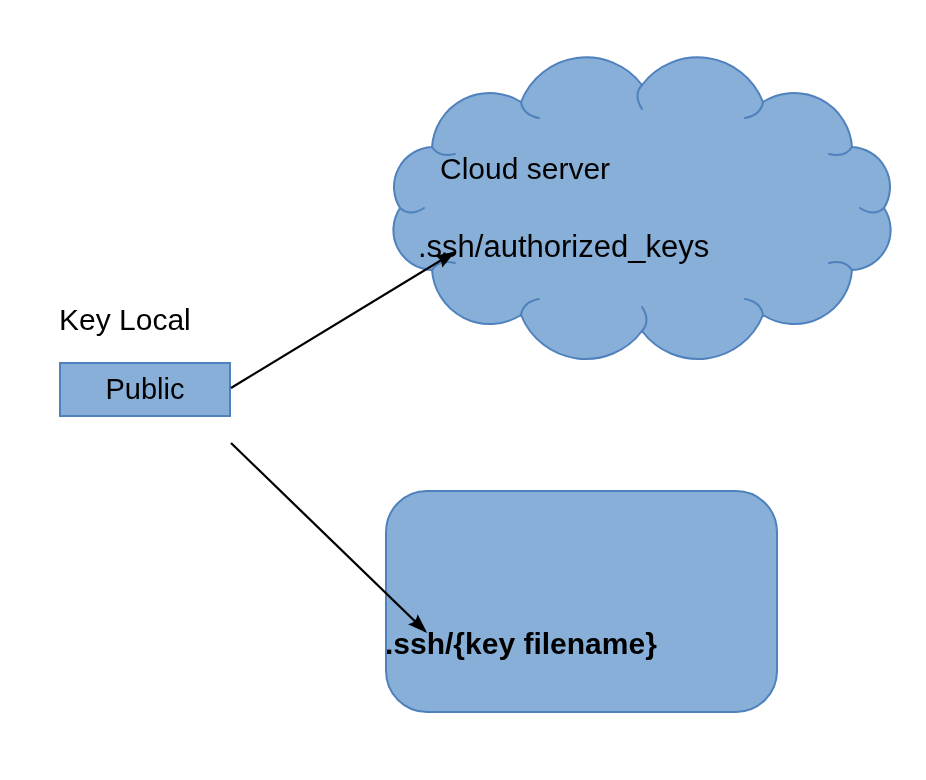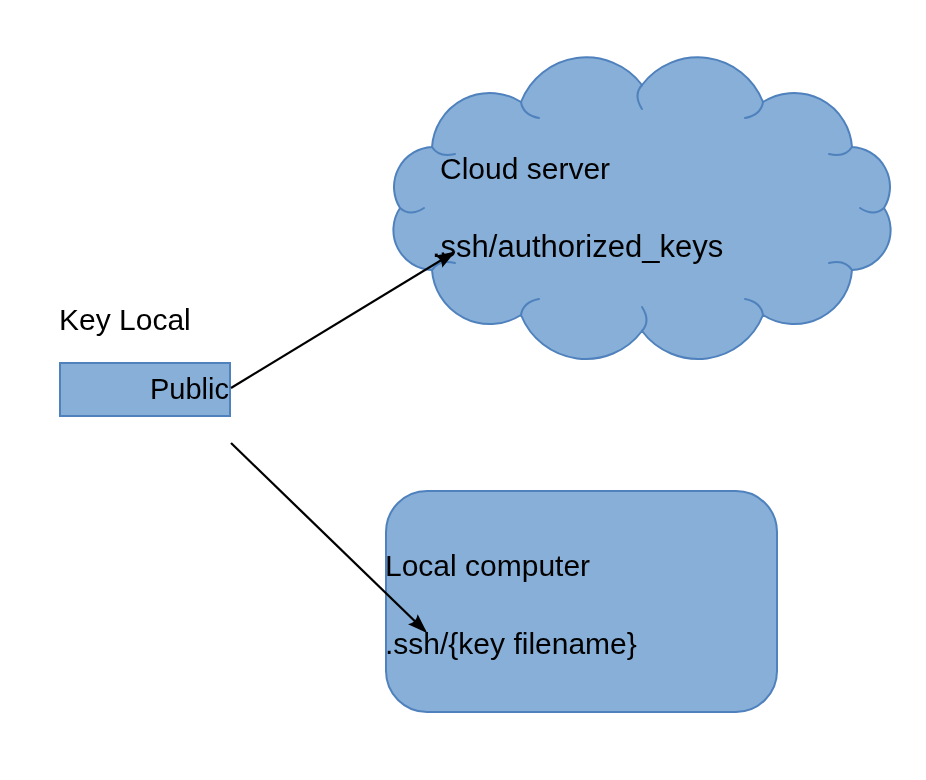--- a/index.html
+++ b/index.html
@@ -51,37 +51,37 @@
     width: 168px;
     height: 51px;
     background: var(--shape-fill, #87AFD8);
     border: 2px solid var(--shape-border, #4F81BD);
     display: flex;
     align-items: center;
     justify-content: center;
     font-size: 29px;
     color: #000000;
   }
-  #public-box  { top: 362px; justify-content: flex-end; }
+  #public-box  { top: 362px; }
   #private-box { top: 417px; }
   #local-box {
     position: absolute;
     left: 385px;
     top: 490px;
     width: 389px;
     height: 219px;
     background: var(--shape-fill, #87AFD8);
     border: 2px solid var(--shape-border, #4F81BD);
     border-radius: 42px;
   }
   #key-pair-label        { left: 59px;  top: 302px; width: 172px; }
   #cloud-server-label    { left: 440px; top: 151px; width: 400px; }
-  #authorized-keys-label { left: 432px; top: 229px; width: 400px; font-size: 31px; }
+  #authorized-keys-label { left: 418px; top: 229px; width: 400px; font-size: 31px; }
   #local-computer-label  { left: 385px; top: 548px; width: 393px; }
-  #key-filename-label    { left: 385px; top: 626px; width: 399px; }
+  #key-filename-label    { left: 385px; top: 626px; width: 399px; font-weight: bold; }
 </style>
 </head>
 <body>
 
 <div id="canvas">
 
   <svg class="layer" width="926" height="780" viewBox="0 0 926 780">
     <path class="shape-fill" d="M 400 208
          A 40 40 0 0 1 432 147
          A 58 58 0 0 1 521 102
@@ -115,21 +115,20 @@
 
   <div class="keybox" id="public-box">
     <span>Public</span>
   </div>
 
   <div id="local-box"></div>
 
   <div class="label" id="cloud-server-label">Cloud server</div>
   <div class="label" id="authorized-keys-label">.ssh/authorized_keys</div>
 
-  <div class="label" id="local-computer-label">Local computer</div>
   <div class="label" id="key-filename-label">.ssh/{key filename}</div>
 
   <svg class="layer" width="926" height="780" viewBox="0 0 926 780">
     <defs>
       <marker id="arrowhead" markerUnits="userSpaceOnUse" markerWidth="20" markerHeight="16" viewBox="0 0 20 16" refX="17" refY="8" orient="auto">
         <path d="M0,1 L20,8 L0,15 Q5,8 0,1 Z" fill="#000000"></path>
       </marker>
     </defs>
     <path class="arrow-line" marker-end="url(#arrowhead)" d="M231,388 L453,253"></path>
     <path class="arrow-line" marker-end="url(#arrowhead)" d="M231,443 L425,631"></path>

